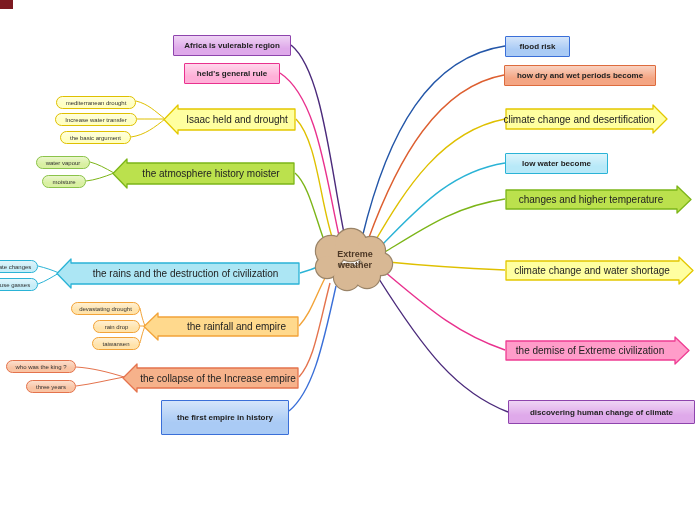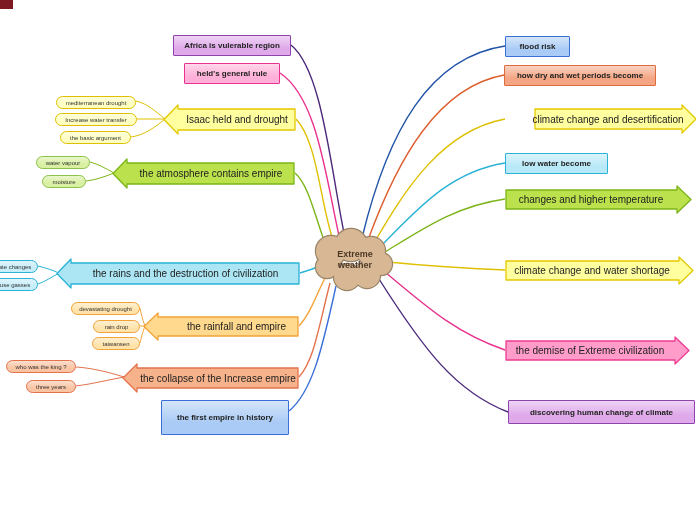--- a/index.html
+++ b/index.html
@@ -116,21 +116,21 @@
     <span class="lbl">Isaac held and drought</span>
   </div>
   <div class="sub s-yellow" style="left:56px;top:96px;width:80px;height:13px">mediterranean drought</div>
   <div class="sub s-yellow" style="left:55px;top:113px;width:82px;height:13px">Increase water transfer</div>
   <div class="sub s-yellow" style="left:60px;top:131px;width:71px;height:13px">the basic argument</div>
 
   <div class="arrow a-green" data-arrow="left" style="left:112px;top:158px;width:183px;height:31px">
       <svg viewBox="0 0 183 31" width="183" height="31">
         <polygon points="182,5 15,5 15,1 1,15.5 15,30 15,26 182,26"></polygon>
       </svg>
-    <span class="lbl">the atmosphere contains empire</span>
+    <span class="lbl">the atmosphere history moister</span>
   </div>
   <div class="sub s-green" style="left:36px;top:156px;width:54px;height:13px">water vapour</div>
   <div class="sub s-green" style="left:42px;top:175px;width:44px;height:13px">moisture</div>
 
   <div class="arrow a-cyan" data-arrow="left" style="left:56px;top:258px;width:244px;height:31px">
       <svg viewBox="0 0 244 31" width="244" height="31">
         <polygon points="243,5 15,5 15,1 1,15.5 15,30 15,26 243,26"></polygon>
       </svg>
     <span class="lbl">the rains and the destruction of civilization</span>
   </div>
@@ -155,21 +155,21 @@
   </div>
   <div class="sub s-salmon" style="left:6px;top:360px;width:70px;height:13px">who was the king ?</div>
   <div class="sub s-salmon" style="left:26px;top:380px;width:50px;height:13px">three years</div>
 
   <div class="pill f-blue" style="left:161px;top:400px;width:128px;height:35px">the first empire in history</div>
 
   <div class="pill f-blue" style="left:505px;top:36px;width:65px;height:21px">flood risk</div>
 
   <div class="pill f-coral" style="left:504px;top:65px;width:152px;height:21px">how dry and wet periods become</div>
 
-  <div class="arrow a-yellow" data-arrow="right" style="left:534px;top:104px;width:163px;height:30px">
+  <div class="arrow a-yellow" data-arrow="right" style="left:505px;top:104px;width:163px;height:30px">
       <svg viewBox="0 0 163 30" width="163" height="30">
         <polygon points="1,5 148,5 148,1 162,15 148,29 148,25 1,25"></polygon>
       </svg>
     <span class="lbl">climate change and desertification</span>
   </div>
 
   <div class="pill f-cyan" style="left:505px;top:153px;width:103px;height:21px">low water become</div>
 
   <div class="arrow a-green" data-arrow="right" style="left:505px;top:185px;width:187px;height:29px">
       <svg viewBox="0 0 187 29" width="187" height="29">

